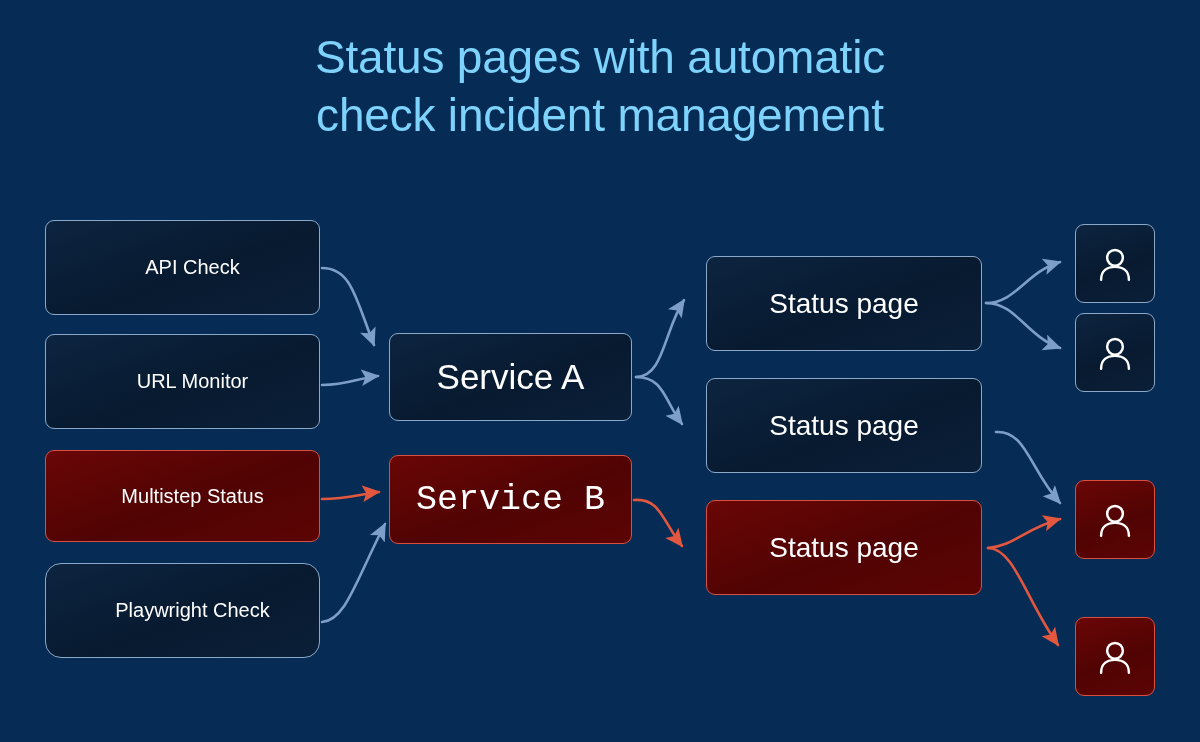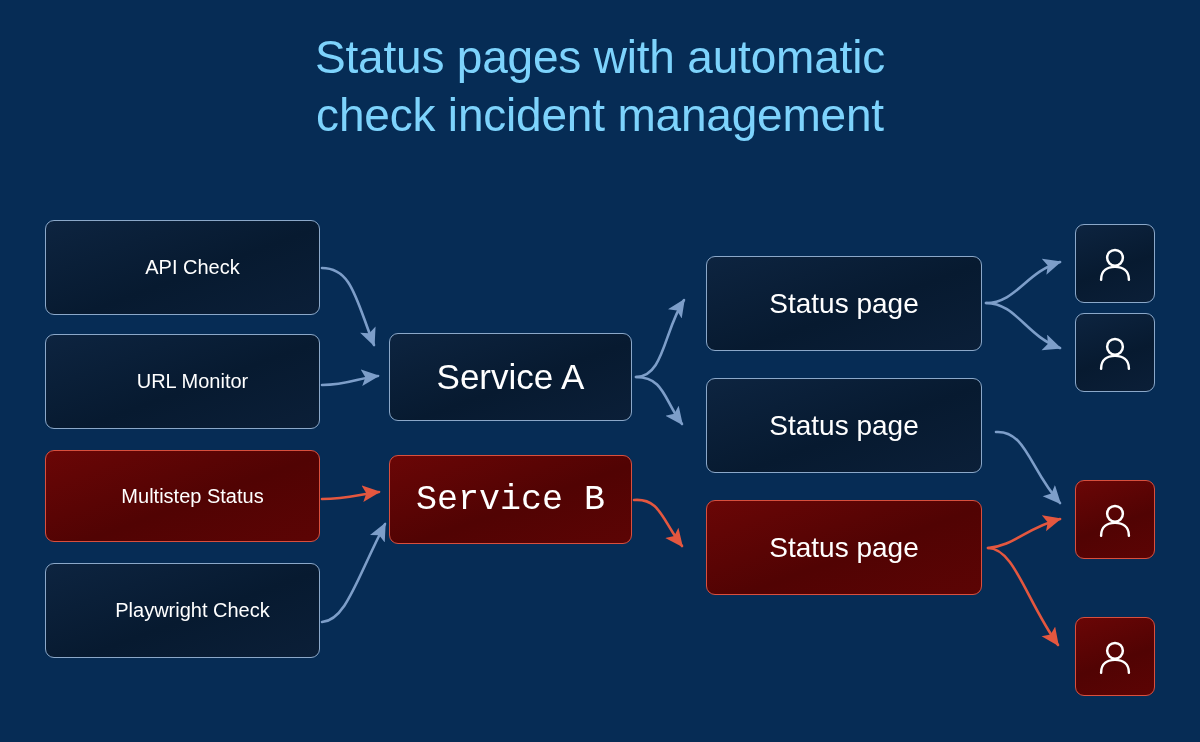--- a/index.html
+++ b/index.html
@@ -115,21 +115,21 @@
   </div>
 
   <div class="node blue check" style="left:45px; top:334px; width:275px; height:95px;">
     <span>URL Monitor</span>
   </div>
 
   <div class="node red check" style="left:45px; top:450px; width:275px; height:92px;">
     <span>Multistep Status</span>
   </div>
 
-  <div class="node blue check" style="left:45px; top:563px; width:275px; height:95px;">
+  <div class="node blue check" style="left:45px; top:563px; width:275px; height:95px;border-radius:16px;">
     <span>Playwright Check</span>
   </div>
 
   <div class="node blue service" style="left:389px; top:333px; width:243px; height:88px;">
     <span>Service A</span>
   </div>
 
   <div class="node red service" style="left:389px; top:455px; width:243px; height:89px;font-family:Liberation Mono, monospace;">
     <span>Service B</span>
   </div>

